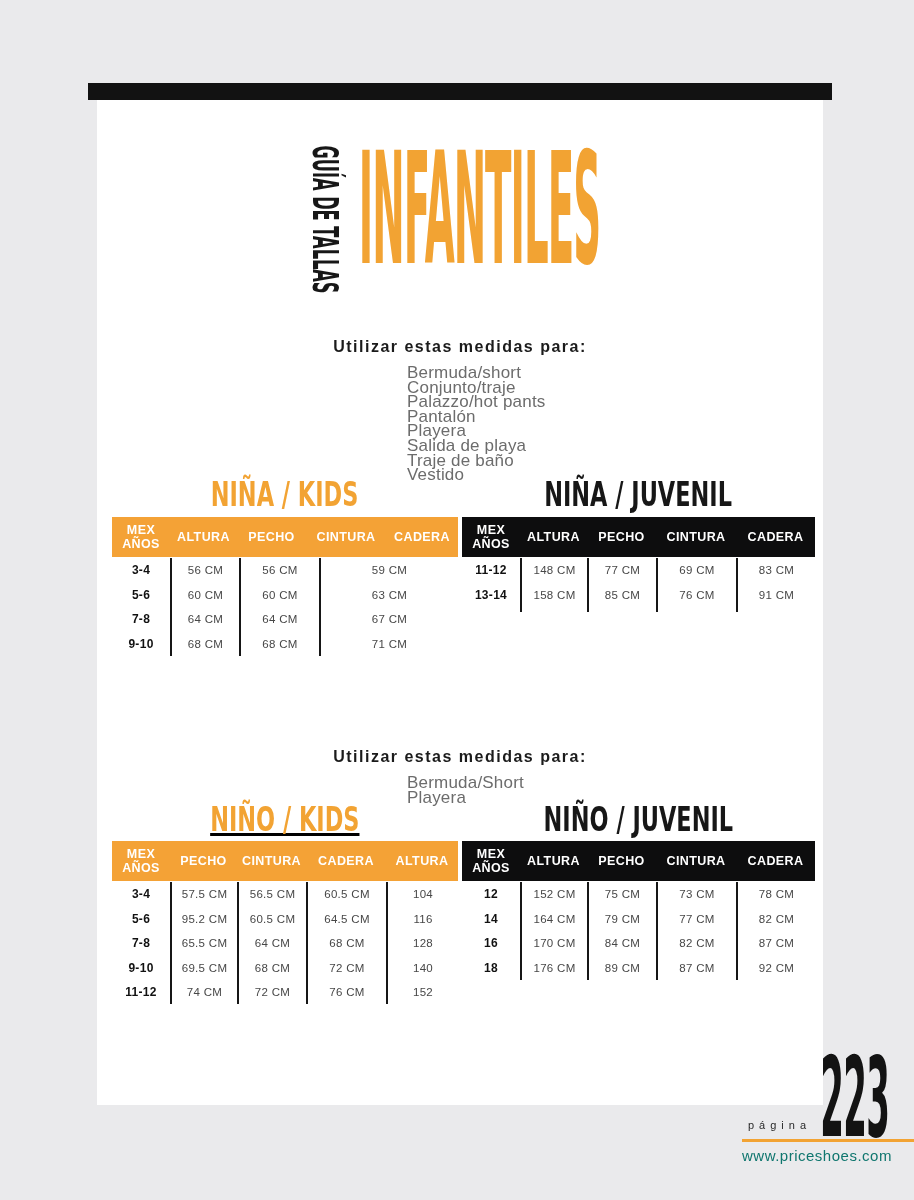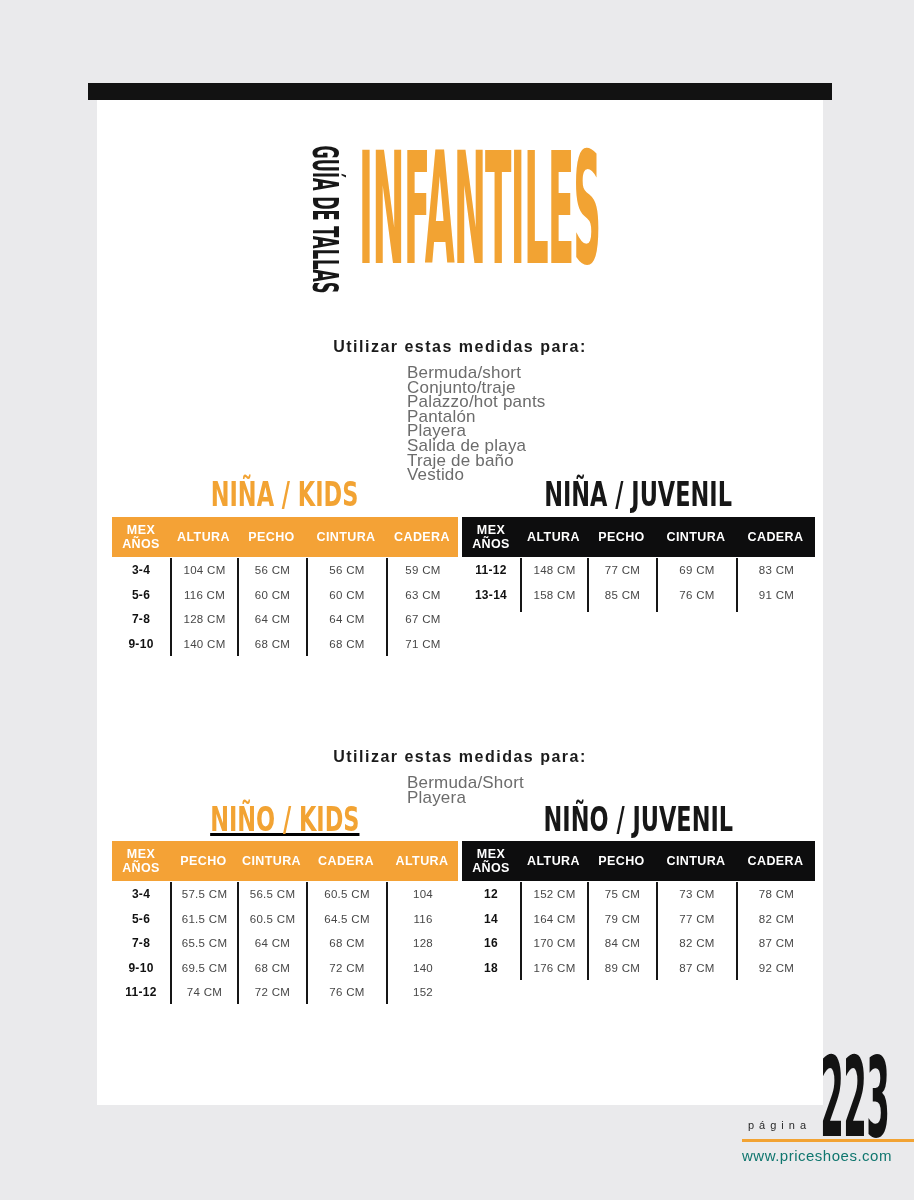--- a/index.html
+++ b/index.html
@@ -101,26 +101,20 @@
         <div class="h-cell c3">CINTURA</div>
         <div class="h-cell c4">CADERA</div>
       </div>
       <div class="t-body" style="height: 99px;">
         <div class="t-col c0">
           <div class="cell first">3-4</div>
           <div class="cell first">5-6</div>
           <div class="cell first">7-8</div>
           <div class="cell first">9-10</div>
         </div>
-        <div class="t-col c1">
-          <div class="cell">104 CM</div>
-          <div class="cell">116 CM</div>
-          <div class="cell">128 CM</div>
-          <div class="cell">140 CM</div>
-        </div>
         <div class="t-col c2">
           <div class="cell">56 CM</div>
           <div class="cell">60 CM</div>
           <div class="cell">64 CM</div>
           <div class="cell">68 CM</div>
         </div>
         <div class="t-col c3">
           <div class="cell">56 CM</div>
           <div class="cell">60 CM</div>
           <div class="cell">64 CM</div>
@@ -190,21 +184,21 @@
       <div class="t-body" style="height: 123px;">
         <div class="t-col c0">
           <div class="cell first">3-4</div>
           <div class="cell first">5-6</div>
           <div class="cell first">7-8</div>
           <div class="cell first">9-10</div>
           <div class="cell first">11-12</div>
         </div>
         <div class="t-col c1">
           <div class="cell">57.5 CM</div>
-          <div class="cell">61.5 CM</div>
+          <div class="cell">95.2 CM</div>
           <div class="cell">65.5 CM</div>
           <div class="cell">69.5 CM</div>
           <div class="cell">74 CM</div>
         </div>
         <div class="t-col c2">
           <div class="cell">56.5 CM</div>
           <div class="cell">60.5 CM</div>
           <div class="cell">64 CM</div>
           <div class="cell">68 CM</div>
           <div class="cell">72 CM</div>

